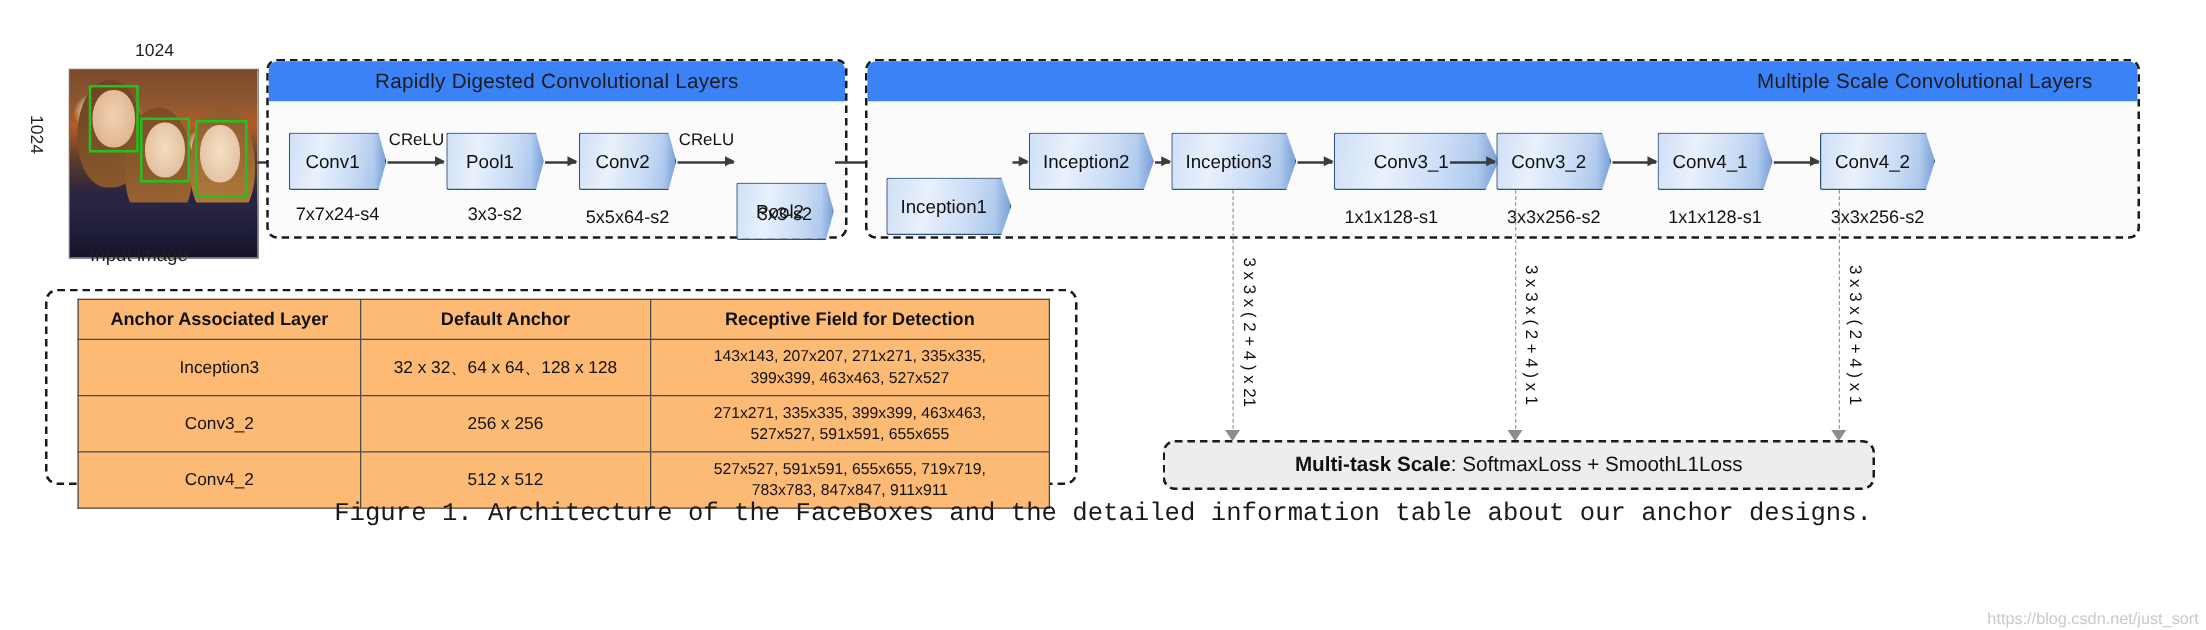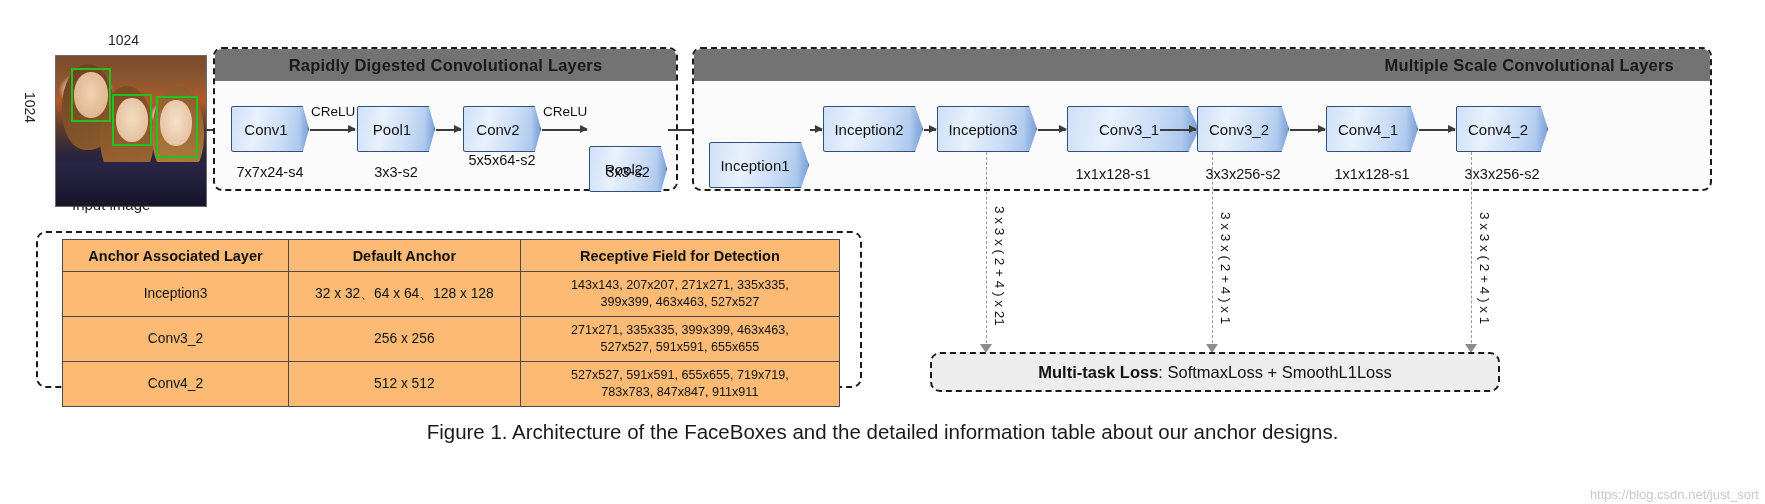--- a/index.html
+++ b/index.html
@@ -23,23 +23,23 @@
   .face-box{position:absolute;border:2px solid #22c11e;box-sizing:border-box;}
   #dim-top{left:108px;top:32px;font-size:14px;color:#231f20;}
   #dim-left{left:22px;top:92px;font-size:14px;color:#231f20;
      writing-mode:vertical-rl;text-orientation:mixed;}
   #input-caption{left:72px;top:196px;font-size:15px;color:#231f20;}
 
   
   .group{border:2.2px dashed #1a1a1a;border-radius:9px;background:#fbfbfb;
      box-sizing:border-box;}
   .group-title{position:absolute;left:0;right:0;top:0;height:32px;
-     background:#737373;border-radius:7px 7px 0 0;
+     background:#3b82f6;border-radius:7px 7px 0 0;
      display:flex;align-items:center;justify-content:center;
-     font-size:16.5px;font-weight:bold;color:#1a1a1a;letter-spacing:.2px;}
+     font-size:16.5px;font-weight:normal;color:#1a1a1a;letter-spacing:.2px;}
   #group-rdcl{left:213px;top:47px;width:465px;height:144px;}
   #group-rdcl .group-title{justify-content:center;}
   #group-mscl{left:692px;top:47px;width:1020px;height:144px;}
   #group-mscl .group-title{justify-content:flex-end;padding-right:36px;}
 
   
   .node{position:absolute;height:46px;}
   .node .shape{position:absolute;inset:0;
      background:linear-gradient(100deg,#cfe0f7 0%,#e9f1fc 32%,#cadcf5 66%,#9cbde9 100%);
      border:1.3px solid #2f4f7c;border-radius:2px;
@@ -80,22 +80,22 @@
   .col1{width:226px;} .col2{width:232px;} .col3{width:320px;}
 
   
   #loss-box{left:930px;top:352px;width:570px;height:40px;
      border:2.2px dashed #1a1a1a;border-radius:10px;background:#ededed;
      display:flex;align-items:center;justify-content:center;box-sizing:border-box;}
   #loss-text{font-size:16.5px;color:#111;}
   #loss-text b{font-weight:bold;}
 
   
-  #figure-caption{left:0;right:0;top:420px;text-align:center;
-     font-family:Liberation Sans, sans-serif;font-size:20.5px;color:#1a1a1a;}
+  #figure-caption{left:0;right:0;top:400px;text-align:center;
+     font-family:Liberation Mono, monospace;font-size:20.5px;color:#1a1a1a;}
 
   
   #watermark{right:6px;bottom:2px;font-size:13px;color:#c9c9c9;margin-top:31px;}
 </style>
 </head>
 <body>
 
 <div class="abs" id="dim-top">1024</div>
 <div class="abs" id="dim-left">1024</div>
 
@@ -129,21 +129,21 @@
 <div class="node" style="left:357px;top:106px;width:78px;">
   <div class="shape"></div>
   <div class="label">Pool1</div>
 </div>
 <div class="node-sub" style="left:357px;top:164px;width:78px;">3x3-s2</div>
 
 <div class="node" style="left:463px;top:106px;width:78px;">
   <div class="shape"></div>
   <div class="label">Conv2</div>
 </div>
-<div class="node-sub" style="left:458px;top:152px;width:88px;">5x5x64-s2</div>
+<div class="node-sub" style="left:458px;top:166px;width:88px;">5x5x64-s2</div>
 
 <div class="node" style="left:589px;top:106px;width:78px;margin-top:40px;">
   <div class="shape"></div>
   <div class="label">Pool2</div>
 </div>
 <div class="node-sub" style="left:589px;top:164px;width:78px;">3x3-s2</div>
 
 <div class="arrow" style="left:310px;top:129px;width:45px;"></div>
 <div class="arrow" style="left:436px;top:129px;width:25px;"></div>
 <div class="arrow" style="left:542px;top:129px;width:45px;"></div>
@@ -245,19 +245,19 @@
           <div>527x527, 591x591, 655x655, 719x719,</div>
           <div>783x783, 847x847, 911x911</div>
         </td>
       </tr>
     </tbody>
   </table>
 </div>
 
 <div class="abs" id="loss-box">
   <div id="loss-text">
-    <b>Multi-task Loss</b><span>: SoftmaxLoss + SmoothL1Loss</span>
+    <b>Multi-task Scale</b><span>: SoftmaxLoss + SmoothL1Loss</span>
   </div>
 </div>
 
 <div class="abs" id="figure-caption">Figure 1. Architecture of the FaceBoxes and the detailed information table about our anchor designs.</div>
 
 <div class="abs" id="watermark">https://blog.csdn.net/just_sort</div>
 
 </body></html>

